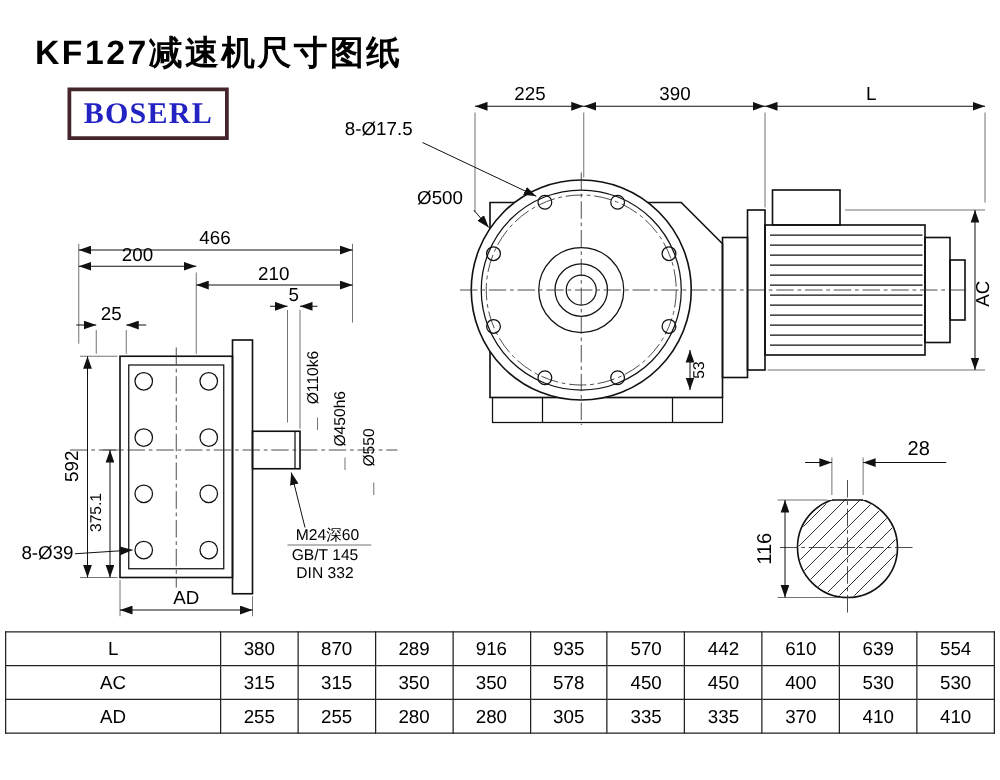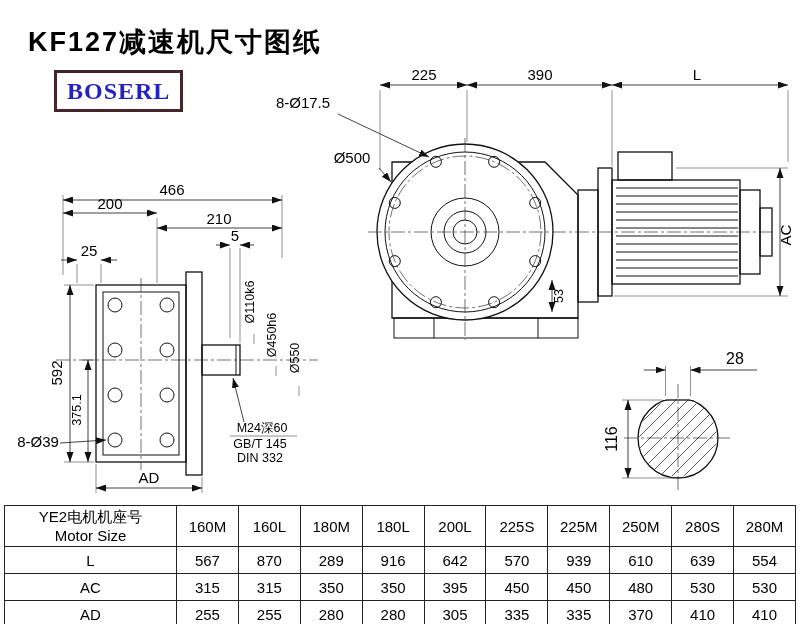--- a/index.html
+++ b/index.html
@@ -237,59 +237,43 @@
       <col>
       <col>
       <col>
       <col>
       <col>
       <col>
       <col>
       <col>
   </colgroup>
   <tbody>
-      <tr class="hd">
-    <th>
-      <div class="l1">YE2电机机座号</div>
-      <div class="l2">Motor Size</div>
-    </th>
-    <th>160M</th>
-    <th>160L</th>
-    <th>180M</th>
-    <th>180L</th>
-    <th>200L</th>
-    <th>225S</th>
-    <th>225M</th>
-    <th>250M</th>
-    <th>280S</th>
-    <th>280M</th>
-  </tr>
   <tr>
     <td>L</td>
-    <td>567</td>
+    <td>380</td>
     <td>870</td>
     <td>289</td>
     <td>916</td>
-    <td>642</td>
+    <td>935</td>
     <td>570</td>
-    <td>939</td>
+    <td>442</td>
     <td>610</td>
     <td>639</td>
     <td>554</td>
   </tr>
   <tr>
     <td>AC</td>
     <td>315</td>
     <td>315</td>
     <td>350</td>
     <td>350</td>
-    <td>395</td>
+    <td>578</td>
     <td>450</td>
     <td>450</td>
-    <td>480</td>
+    <td>400</td>
     <td>530</td>
     <td>530</td>
   </tr>
   <tr>
     <td>AD</td>
     <td>255</td>
     <td>255</td>
     <td>280</td>
     <td>280</td>
     <td>305</td>

